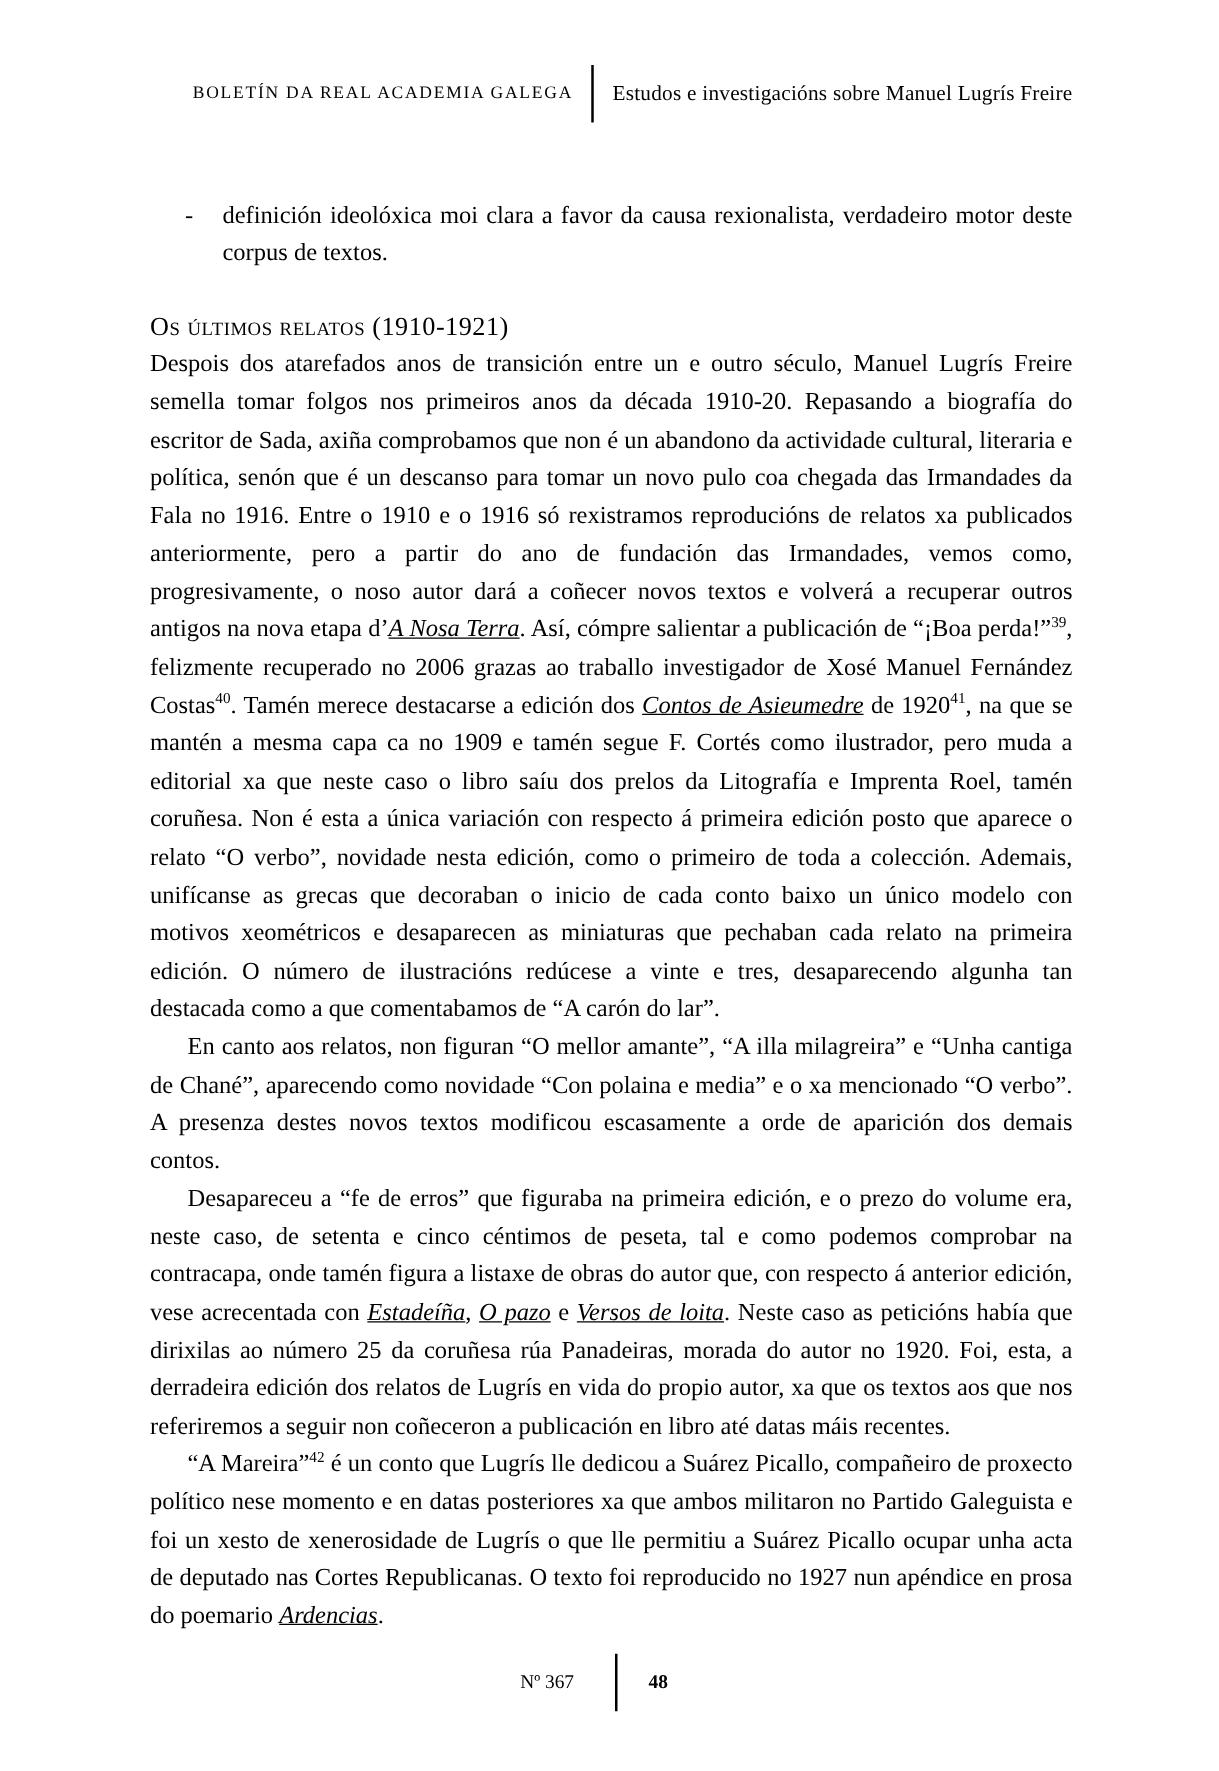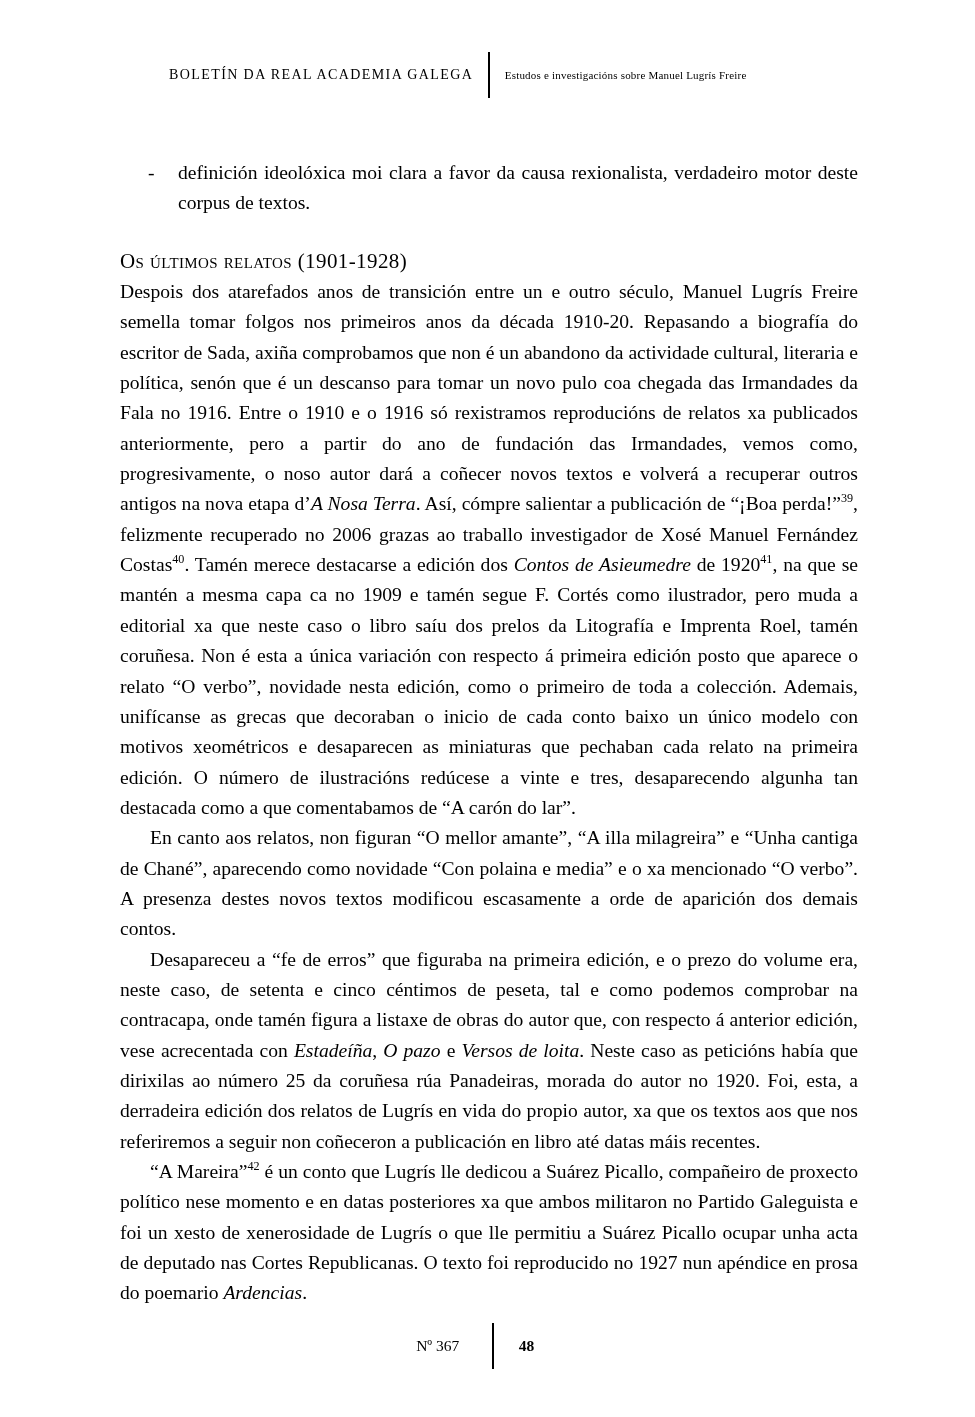--- a/index.html
+++ b/index.html
@@ -19,21 +19,21 @@
     display:flex;align-items:center;
   }
   .header .journal{
     flex:1;text-align:right;
     font-size:14px;letter-spacing:1.4px;
     padding-right:15px;white-space:nowrap;
   }
   .vbar{width:1.5px;background:#000;height:46px;flex:0 0 auto;}
   .header .section{
     flex:1;text-align:left;
-    font-size:11px;letter-spacing:0.2px;
+    font-size:17px;letter-spacing:0.2px;
     padding-left:15px;white-space:nowrap;
   }
 
   
   .body-text{
     position:absolute;left:120px;top:158px;width:738px;
     font-size:19.6px;line-height:30.35px;
     text-align:justify;
   }
   .list-row{display:flex;}
@@ -41,21 +41,21 @@
   .list-text{flex:1;text-align:justify;}
   .heading{
     margin:27px 0 1px 0;
     font-weight:normal;
     font-variant:small-caps;
     font-size:21px;letter-spacing:0.4px;
     text-align:left;
   }
   .para{margin:0;text-align:justify;}
   .para.indent{text-indent:30px;}
-  .i{font-style:italic;}
+  .i{font-style:italic;text-decoration:underline;}
   .sup{font-size:0.62em;vertical-align:super;line-height:0;font-family:Liberation Serif, serif;}
 
   
   .footer{
     position:absolute;left:120px;top:1322px;width:738px;height:47px;
     display:flex;align-items:center;
     font-size:15.5px;
   }
   .footer .issue{flex:1;text-align:right;padding-right:33px;white-space:nowrap;}
   .footer .pagenum{flex:1;text-align:left;padding-left:25px;font-weight:bold;}
@@ -69,21 +69,21 @@
     <div class="journal">BOLETÍN DA REAL ACADEMIA GALEGA</div>
     <div class="vbar"></div>
     <div class="section">Estudos e investigacións sobre Manuel Lugrís Freire</div>
   </div>
 
   <div class="body-text">
       <div class="list-row">
         <span class="list-marker">-</span>
         <div class="list-text"><span>definición ideolóxica moi clara a favor da causa rexionalista, verdadeiro motor deste corpus de textos.</span></div>
       </div>
-      <h2 class="heading">Os últimos relatos (1901-1928)</h2>
+      <h2 class="heading">Os últimos relatos (1910-1921)</h2>
       <p class="para"><span>Despois dos atarefados anos de transición entre un e outro século, Manuel Lugrís Freire semella tomar folgos nos primeiros anos da década 1910-20. Repasando a biografía do escritor de Sada, axiña comprobamos que non é un abandono da actividade cultural, literaria e política, senón que é un descanso para tomar un novo pulo coa chegada das Irmandades da Fala no 1916. Entre o 1910 e o 1916 só rexistramos reproducións de relatos xa publicados anteriormente, pero a partir do ano de fundación das Irmandades, vemos como, progresivamente, o noso autor dará a coñecer novos textos e volverá a recuperar outros antigos na nova etapa d’</span><span class="i">A Nosa Terra</span><span>. Así, cómpre salientar a publicación de “¡Boa perda!”</span><span class="sup">39</span><span>, felizmente recuperado no 2006 grazas ao traballo investigador de Xosé Manuel Fernández Costas</span><span class="sup">40</span><span>. Tamén merece destacarse a edición dos </span><span class="i">Contos de Asieumedre</span><span> de 1920</span><span class="sup">41</span><span>, na que se mantén a mesma capa ca no 1909 e tamén segue F. Cortés como ilustrador, pero muda a editorial xa que neste caso o libro saíu dos prelos da Litografía e Imprenta Roel, tamén coruñesa. Non é esta a única variación con respecto á primeira edición posto que aparece o relato “O verbo”, novidade nesta edición, como o primeiro de toda a colección. Ademais, unifícanse as grecas que decoraban o inicio de cada conto baixo un único modelo con motivos xeométricos e desaparecen as miniaturas que pechaban cada relato na primeira edición. O número de ilustracións redúcese a vinte e tres, desaparecendo algunha tan destacada como a que comentabamos de “A carón do lar”.</span></p>
       <p class="para indent"><span>En canto aos relatos, non figuran “O mellor amante”, “A illa milagreira” e “Unha cantiga de Chané”, aparecendo como novidade “Con polaina e media” e o xa mencionado “O verbo”. A presenza destes novos textos modificou escasamente a orde de aparición dos demais contos.</span></p>
       <p class="para indent"><span>Desapareceu a “fe de erros” que figuraba na primeira edición, e o prezo do volume era, neste caso, de setenta e cinco céntimos de peseta, tal e como podemos comprobar na contracapa, onde tamén figura a listaxe de obras do autor que, con respecto á anterior edición, vese acrecentada con </span><span class="i">Estadeíña</span><span>, </span><span class="i">O pazo</span><span> e </span><span class="i">Versos de loita</span><span>. Neste caso as peticións había que dirixilas ao número 25 da coruñesa rúa Panadeiras, morada do autor no 1920. Foi, esta, a derradeira edición dos relatos de Lugrís en vida do propio autor, xa que os textos aos que nos referiremos a seguir non coñeceron a publicación en libro até datas máis recentes.</span></p>
       <p class="para indent"><span>“A Mareira”</span><span class="sup">42</span><span> é un conto que Lugrís lle dedicou a Suárez Picallo, compañeiro de proxecto político nese momento e en datas posteriores xa que ambos militaron no Partido Galeguista e foi un xesto de xenerosidade de Lugrís o que lle permitiu a Suárez Picallo ocupar unha acta de deputado nas Cortes Republicanas. O texto foi reproducido no 1927 nun apéndice en prosa do poemario </span><span class="i">Ardencias</span><span>.</span></p>
     </div>
 
   <div class="footer">
     <div class="issue">Nº 367</div>
     <div class="vbar"></div>
     <div class="pagenum">48</div>

